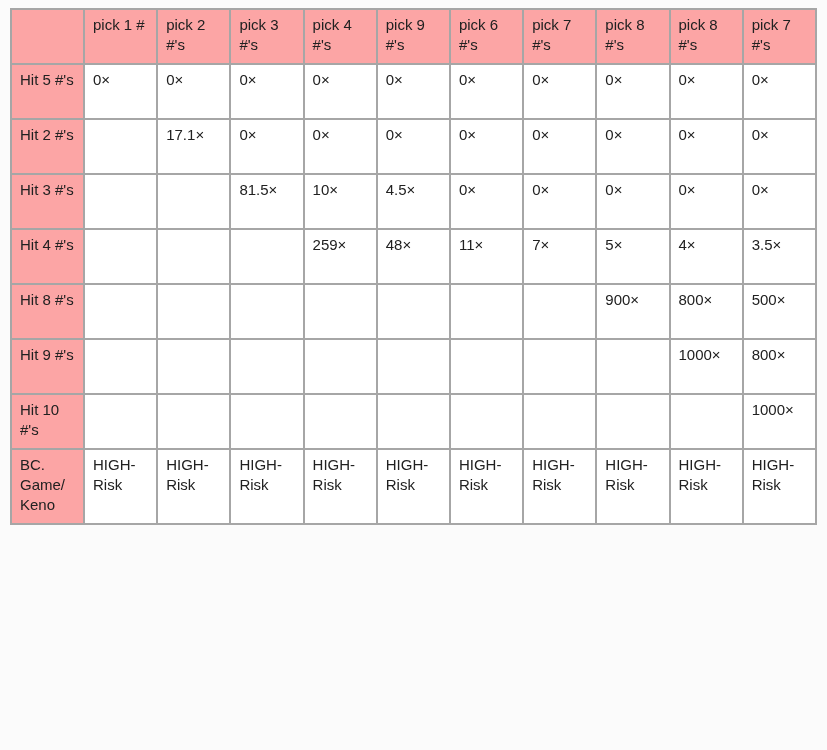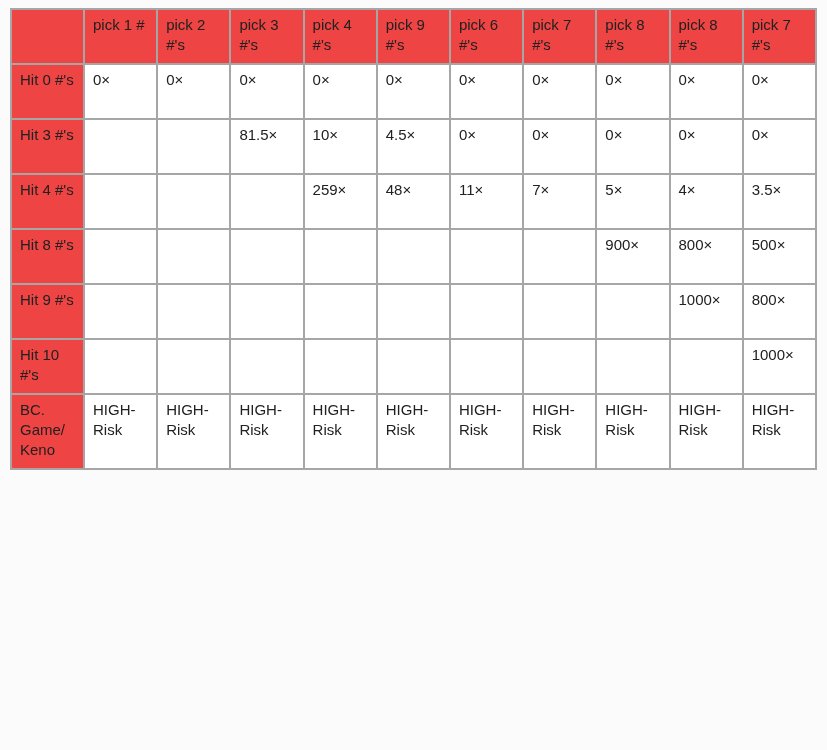--- a/index.html
+++ b/index.html
@@ -34,21 +34,21 @@
     text-align: left;
     font-size: 15px;
     line-height: 20px;
     font-weight: 400;
     height: 55px;
     background: #ffffff;
     overflow: hidden;
     word-wrap: break-word;
   }
   table.payout-table th.label-cell {
-    background: #ef4444;
+    background: #fca5a5;
   }
 </style>
 </head>
 <body>
 
 <div class="table-wrap">
   <table class="payout-table">
     <colgroup>
       <col class="label-col">
     </colgroup>
@@ -62,23 +62,36 @@
           <th class="label-cell">pick 9 #'s</th>
           <th class="label-cell">pick 6 #'s</th>
           <th class="label-cell">pick 7 #'s</th>
           <th class="label-cell">pick 8 #'s</th>
           <th class="label-cell">pick 8 #'s</th>
           <th class="label-cell">pick 7 #'s</th>
         </tr>
     </thead>
     <tbody>
         <tr>
-          <th class="label-cell">Hit 0 #'s</th>
+          <th class="label-cell">Hit 5 #'s</th>
           <td>0×</td>
           <td>0×</td>
+          <td>0×</td>
+          <td>0×</td>
+          <td>0×</td>
+          <td>0×</td>
+          <td>0×</td>
+          <td>0×</td>
+          <td>0×</td>
+          <td>0×</td>
+        </tr>
+        <tr>
+          <th class="label-cell">Hit 2 #'s</th>
+          <td></td>
+          <td>17.1×</td>
           <td>0×</td>
           <td>0×</td>
           <td>0×</td>
           <td>0×</td>
           <td>0×</td>
           <td>0×</td>
           <td>0×</td>
           <td>0×</td>
         </tr>
         <tr>

